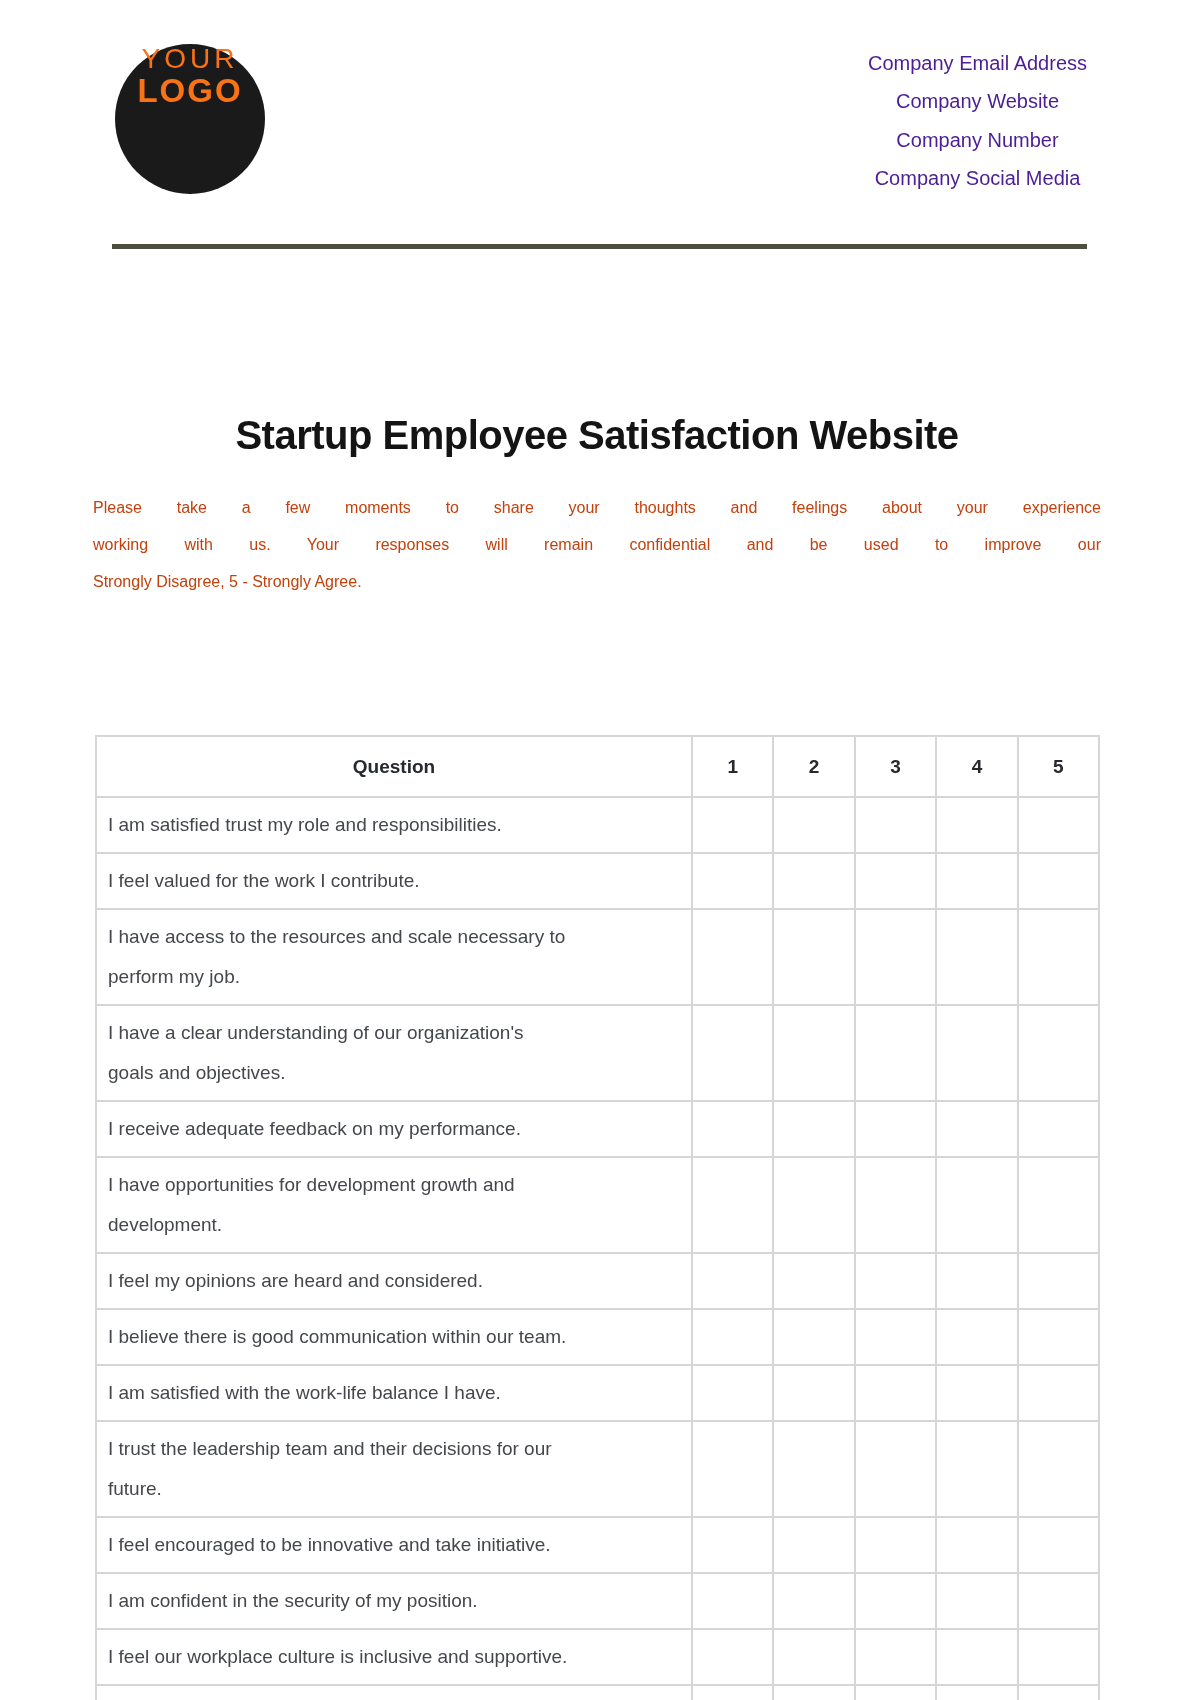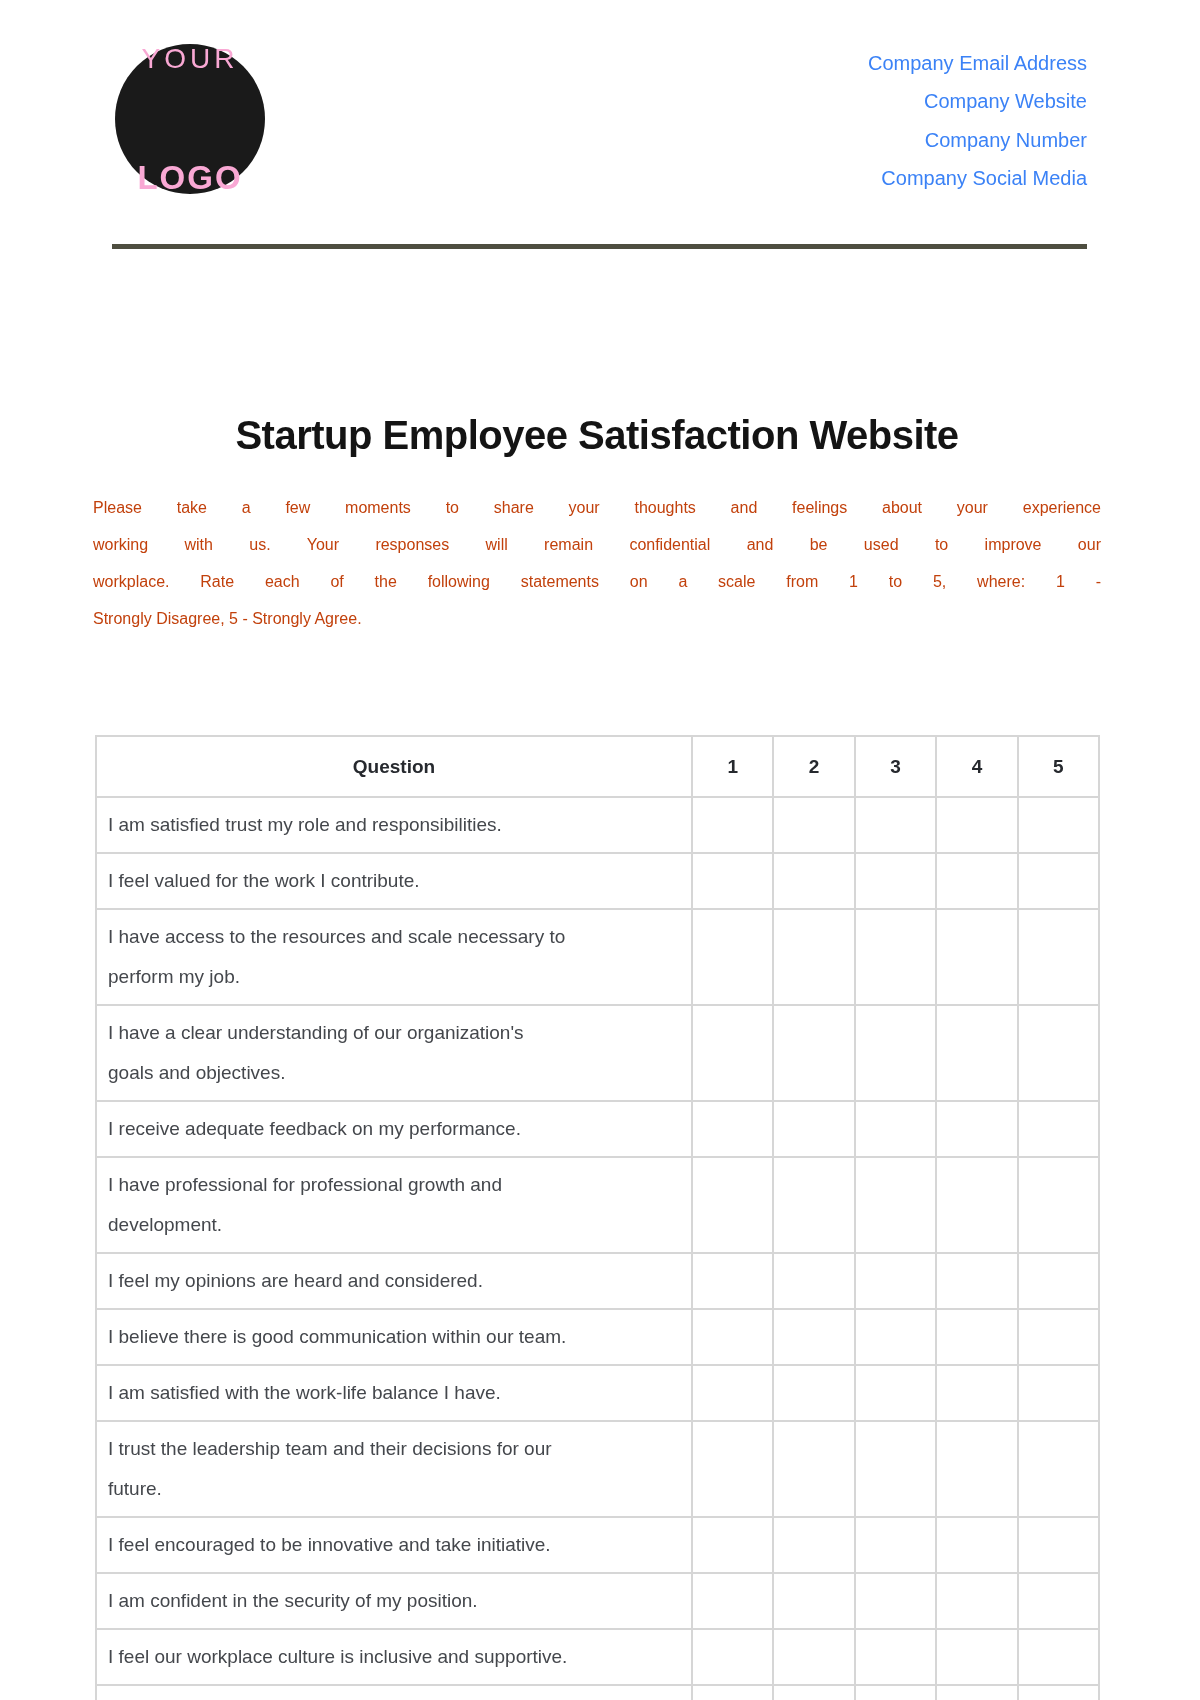--- a/index.html
+++ b/index.html
@@ -5,29 +5,29 @@
   html,body { margin:0; padding:0; background:#fff; }
   .page {
     position:relative; width:1200px; height:1700px; background:#ffffff;
     overflow:hidden; font-family:"Liberation Sans","DejaVu Sans",sans-serif;
     color:#1a1a1a;
   }
 
   
   .logo {
     position:absolute; left:115px; top:44px; width:150px; height:150px;
-    border-radius:50%; background:var(--logo-bg,#1a1a1a); color:#f9a8d4;
-    display:flex; flex-direction:column; align-items:center; justify-content:space-between;
+    border-radius:50%; background:var(--logo-bg,#1a1a1a); color:#f97316;
+    display:flex; flex-direction:column; align-items:center; justify-content:flex-start;
   }
   .logo-top  { font-size:28px; font-weight:400; letter-spacing:4px; line-height:30px; }
   .logo-bottom { font-size:33px; font-weight:700; letter-spacing:2px; line-height:33px; }
 
   .contact {
-    position:absolute; right:113px; top:44px; text-align:right;
-    font-size:20px; line-height:38.4px; color:#3b82f6;
+    position:absolute; right:113px; top:44px; text-align:center;
+    font-size:20px; line-height:38.4px; color:#4c1d95;
   }
 
   .divider {
     position:absolute; left:112px; right:113px; top:244px; height:5px;
     background:var(--divider-color,#4e4e40);
   }
 
   
   .title {
     position:absolute; top:384px; left:93px; width:1008px;
@@ -84,21 +84,20 @@
   <div class="divider"></div>
 
   <h1 class="title">Startup Employee Satisfaction Website</h1>
 
   <div class="intro">
 
       <div class="intro-line">Please take a few moments to share your thoughts and feelings about your experience</div>
 
       <div class="intro-line">working with us. Your responses will remain confidential and be used to improve our</div>
 
-      <div class="intro-line">workplace. Rate each of the following statements on a scale from 1 to 5, where: 1 -</div>
 
       <div class="intro-line">Strongly Disagree, 5 - Strongly Agree.</div>
     </div>
 
   <table class="survey">
     <colgroup>
       <col class="col-q">
       <col class="col-r">
         <col class="col-r">
         <col class="col-r">
@@ -158,21 +157,21 @@
         <tr>
           <td class="q">I receive adequate feedback on my performance.</td>
           <td class="r"></td>
           <td class="r"></td>
           <td class="r"></td>
           <td class="r"></td>
           <td class="r"></td>
         </tr>
 
         <tr>
-          <td class="q">I have professional for professional growth and
+          <td class="q">I have opportunities for development growth and
 development.</td>
           <td class="r"></td>
           <td class="r"></td>
           <td class="r"></td>
           <td class="r"></td>
           <td class="r"></td>
         </tr>
 
         <tr>
           <td class="q">I feel my opinions are heard and considered.</td>

